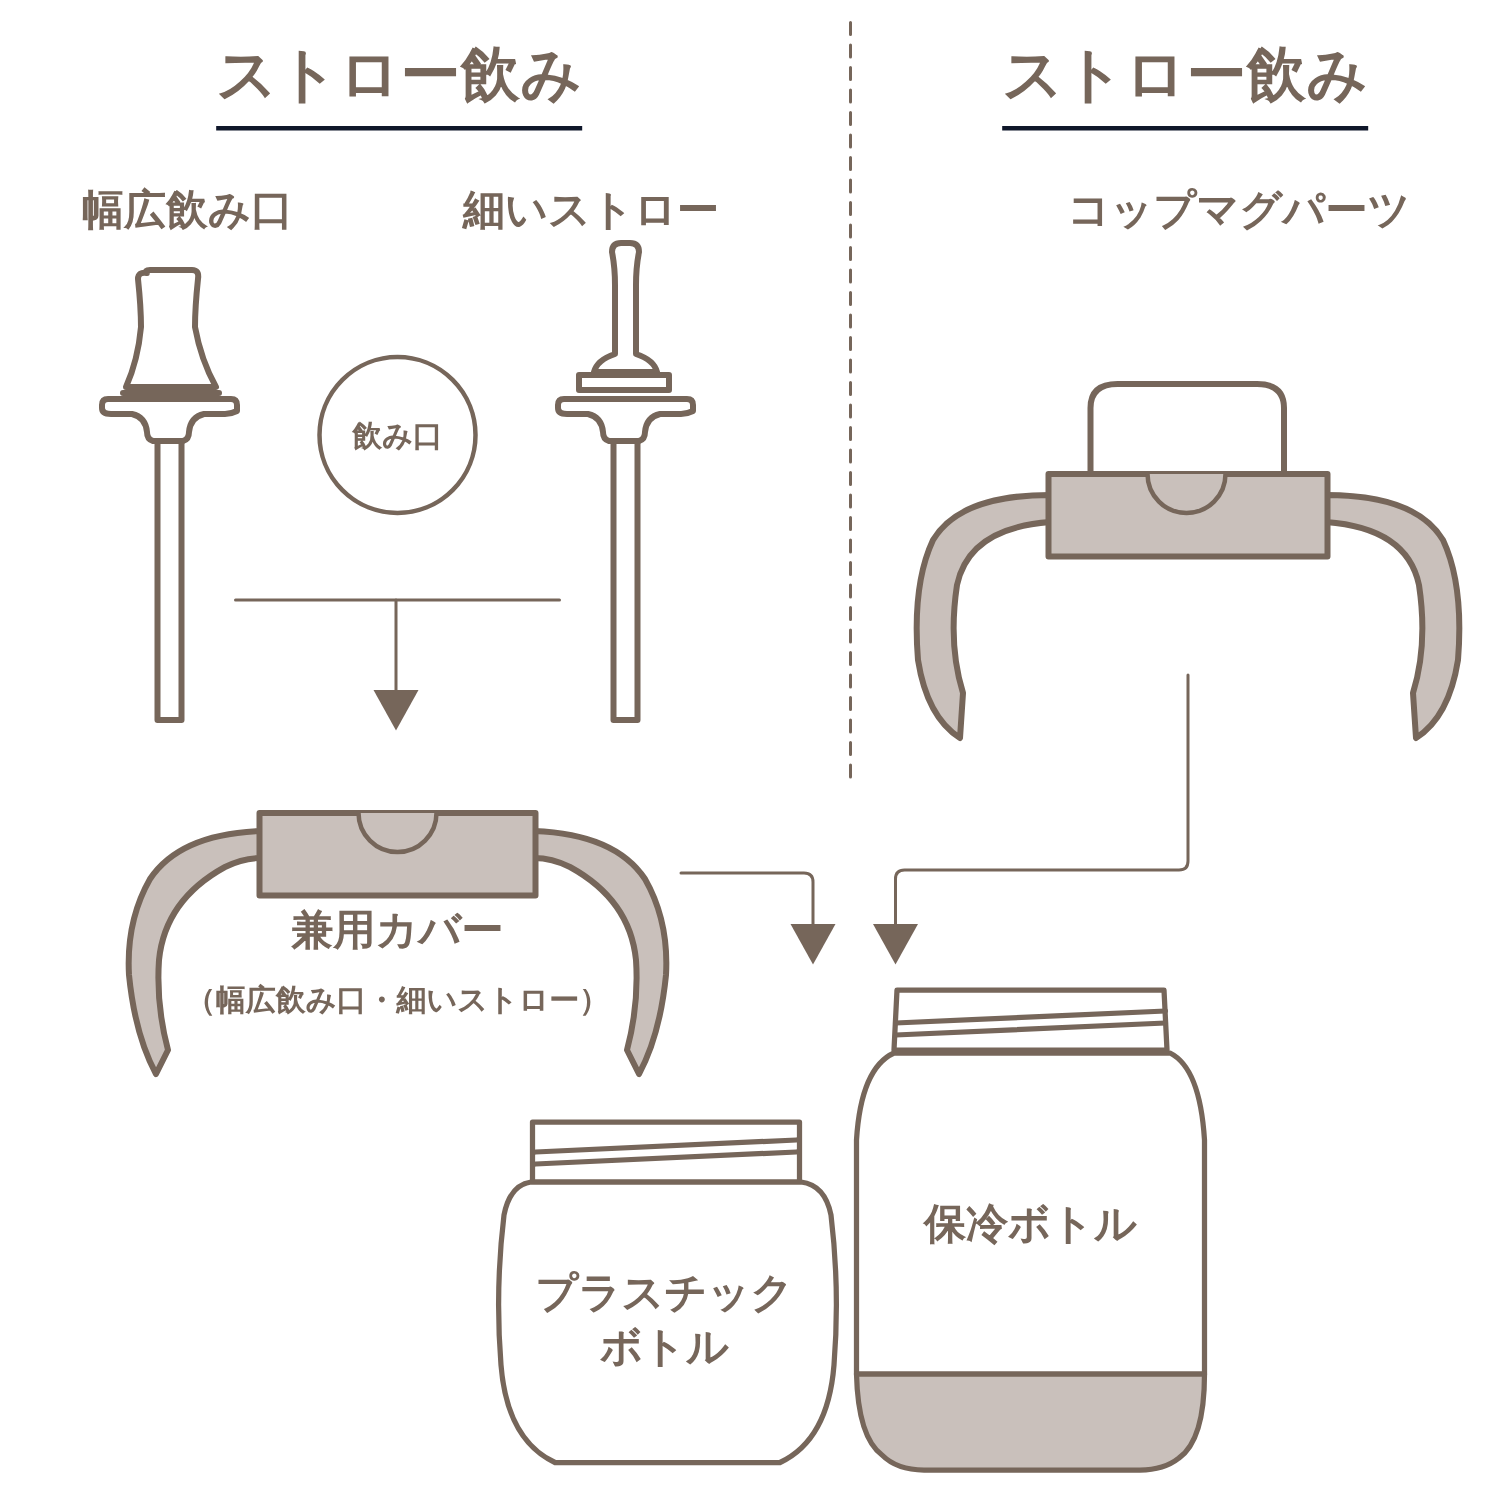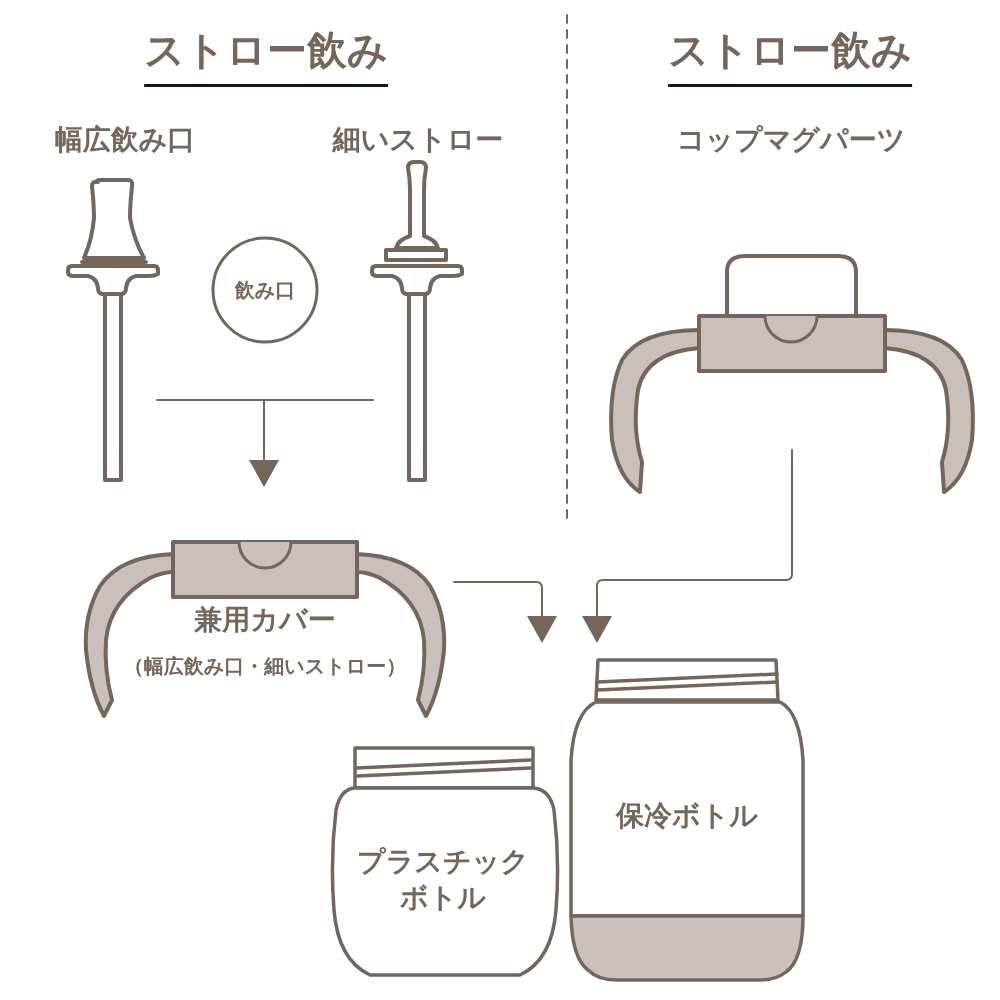--- a/index.html
+++ b/index.html
@@ -81,22 +81,22 @@
       <path d="M596,702 L780,702 Q800,712 803,760 L803,916 L571,916 L571,760 Q574,712 596,702 Z" fill="#ffffff"></path>
       <path d="M571,916 L803,916 Q803,960 786,972 Q776,980 760,980 L616,980 Q598,980 588,970 Q572,958 571,916 Z" fill="#c9c0bb"></path>
     </g>
   </g>
 </svg>
 
 <div class="txt heading center" style="left:266px; top:30px;">ストロー飲み</div>
 <div class="txt heading center" style="left:790px; top:30px;">ストロー飲み</div>
 
 <div class="txt label center" style="left:125px; top:126px;">幅広飲み口</div>
-<div class="txt label center" style="left:418px; top:126px;">細いストロー</div>
-<div class="txt label center" style="left:791px; top:126px;text-align:center;">コップマグパーツ</div>
+<div class="txt label center" style="left:394px; top:126px;">細いストロー</div>
+<div class="txt label center" style="left:826px; top:126px;text-align:center;">コップマグパーツ</div>
 
 <div class="txt small center" style="left:265px; top:280px;">飲み口</div>
 
 <div class="txt label center" style="left:265px; top:606px;">兼用カバー</div>
 <div class="txt small center" style="left:265px; top:656px;">（幅広飲み口・細いストロー）</div>
 
 <div class="txt label center" style="left:443px; top:848px;">プラスチック</div>
 <div class="txt label center" style="left:443px; top:884px;text-align:right;">ボトル</div>
 <div class="txt label center" style="left:687px; top:802px;">保冷ボトル</div>
 

